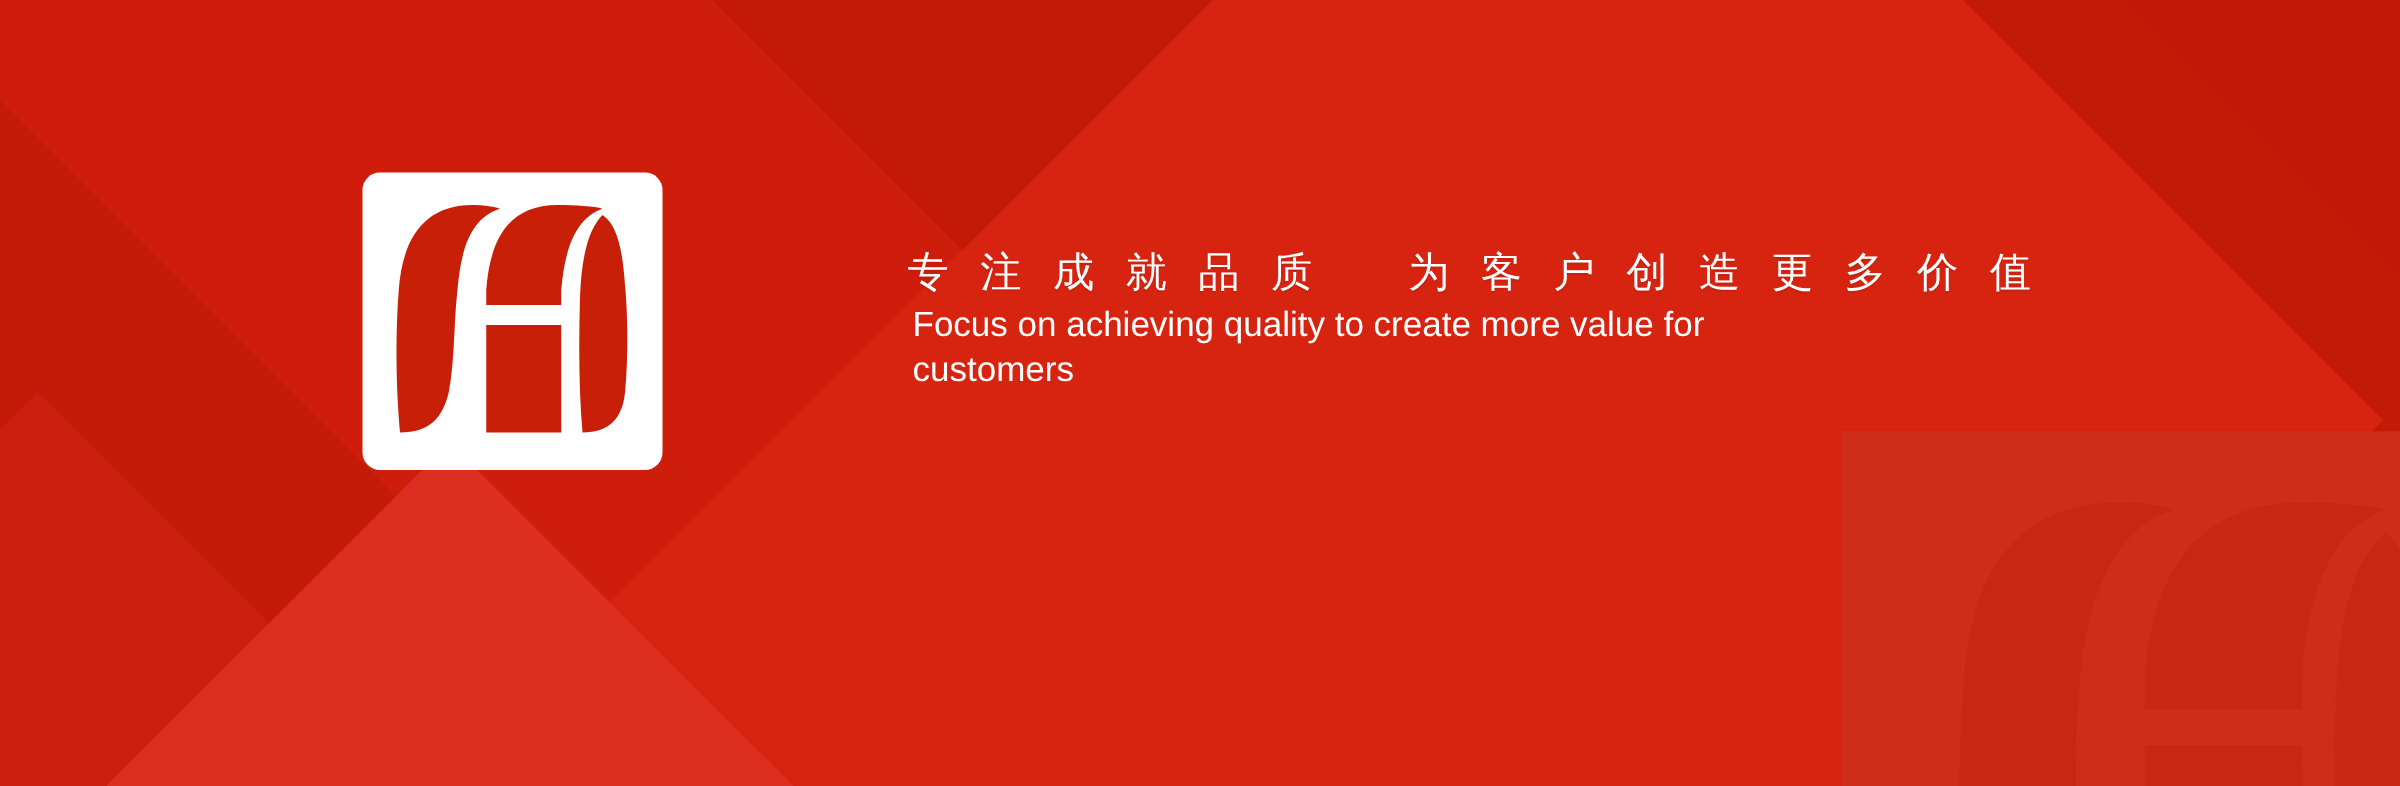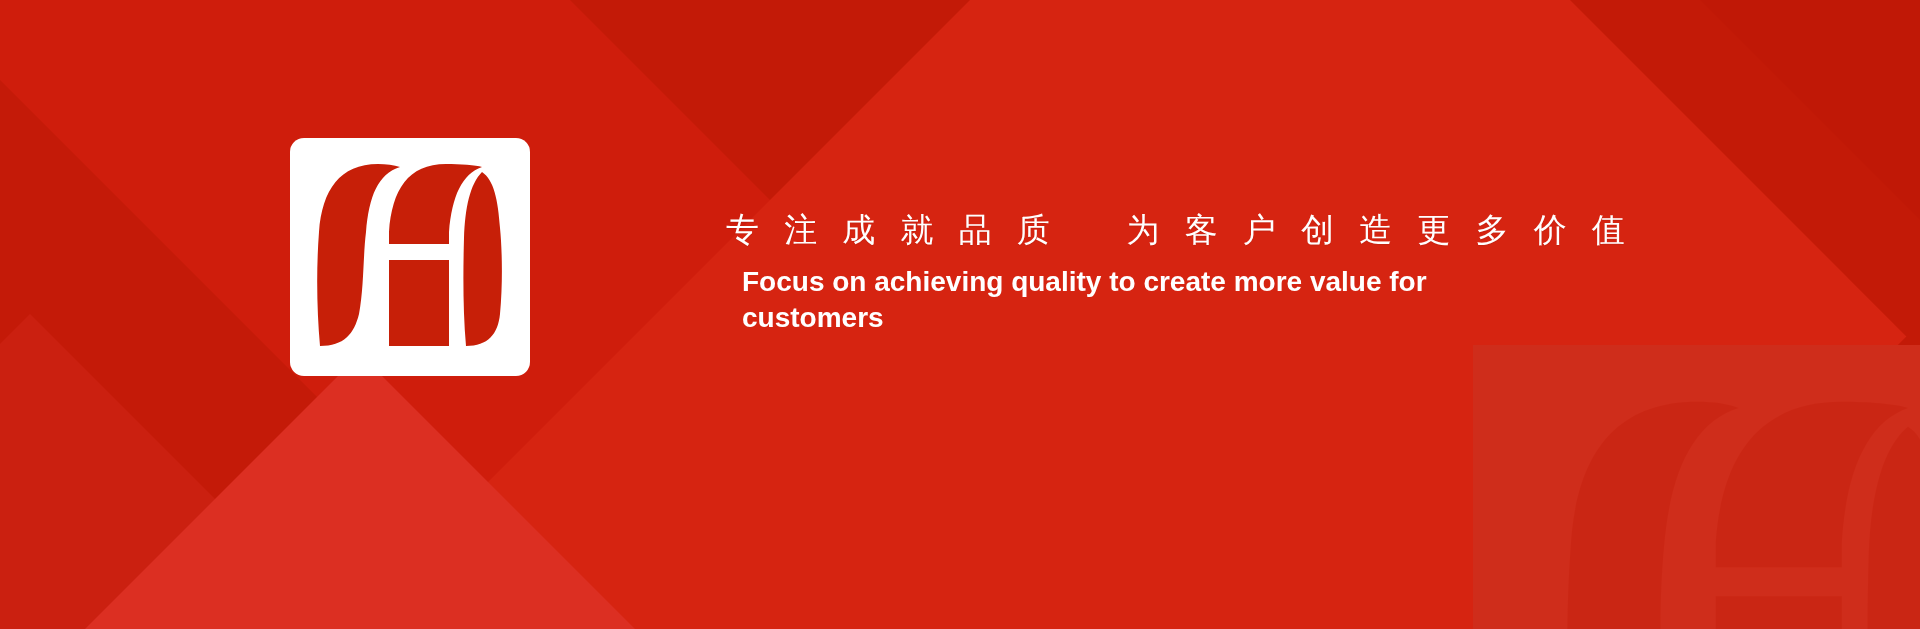--- a/index.html
+++ b/index.html
@@ -110,29 +110,29 @@
     left:726px; top:196px;
     width:960px;
   }
   .headline{
     color:#ffffff;
     font-size:33px;
     line-height:44px;
     letter-spacing:8px;
     font-weight:400;
     white-space:pre;
-    margin:12px 0 2px 0;
+    margin:0 0 2px 0;
     text-shadow:0 1px 1px rgba(0,0,0,.08);
   }
   .subline{
     color:#ffffff;
     font-size:28px;
     line-height:36px;
-    font-weight:700;
-    margin:12px;
+    font-weight:400;
+    margin:0;
     max-width:770px;
     padding-left:4px;
   }
 </style>
 </head>
 <body>
 
 <div class="banner">
 
   <div class="bg-layer">

